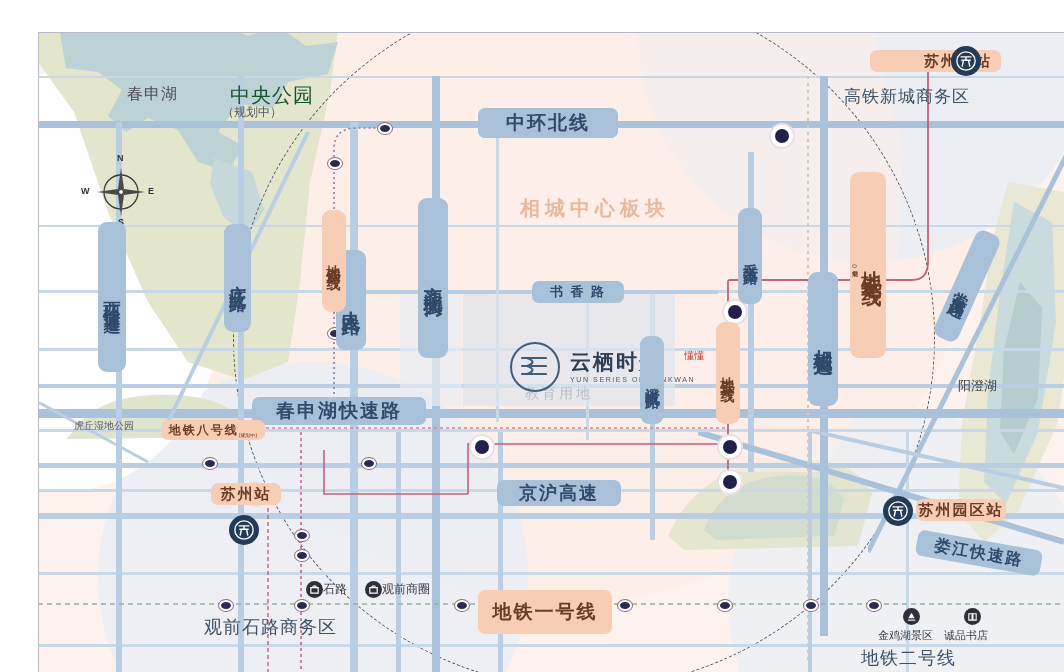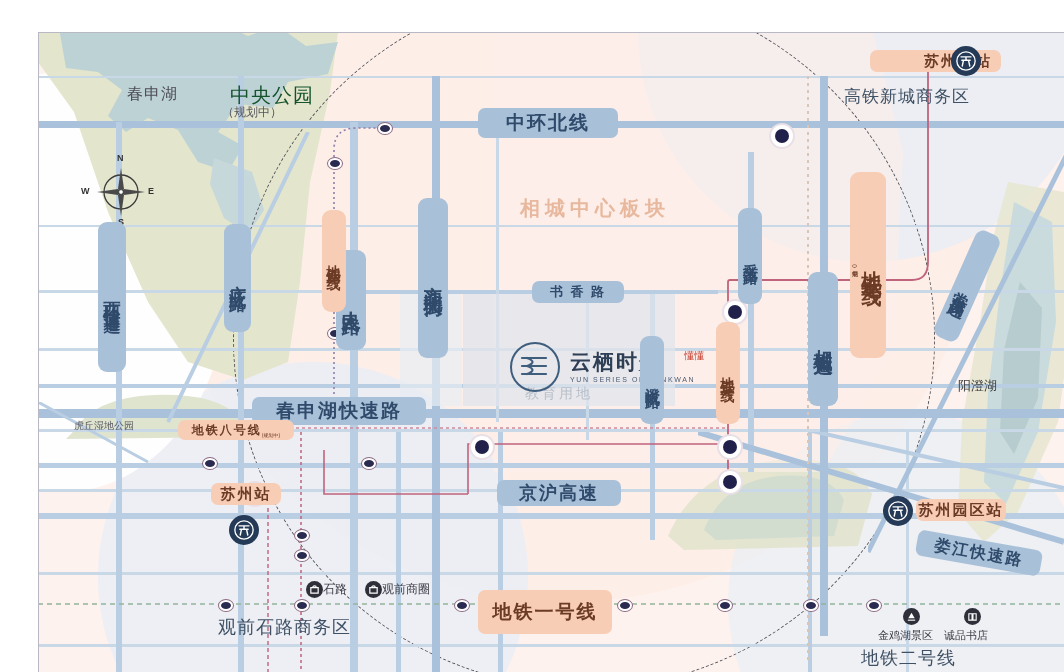--- a/index.html
+++ b/index.html
@@ -269,21 +269,21 @@
     </div>
 
     <span class="plain" style="left:89px;top:52px;font-size:16px;color:#4e4e56;letter-spacing:1px;">春申湖</span>
     <span class="plain" style="left:192px;top:50px;font-size:20px;color:#14532d;letter-spacing:1px;">中央公园</span>
     <span class="plain" style="left:184px;top:72px;font-size:12px;color:#55555d;">（规划中）</span>
     <span class="plain" style="left:920px;top:345px;font-size:13px;color:#404040;">阳澄湖</span>
     <span class="plain" style="left:36px;top:387px;font-size:10px;color:#5a5a62;">虎丘湿地公园</span>
 
     <span class="plain" style="left:806px;top:53px;font-size:17px;color:#3f5165;letter-spacing:1px;">高铁新城商务区</span>
     <span class="plain" style="left:482px;top:163px;font-size:20px;color:#e7b89d;letter-spacing:5px;font-weight:bold;">相城中心板块</span>
-    <span class="plain" style="left:180px;top:583px;font-size:18px;color:#3f5165;letter-spacing:1px;font-family:Liberation Serif, serif;">观前石路商务区</span>
+    <span class="plain" style="left:166px;top:583px;font-size:18px;color:#3f5165;letter-spacing:1px;font-family:Liberation Serif, serif;">观前石路商务区</span>
     <span class="plain" style="left:823px;top:614px;font-size:18px;color:#3f5165;letter-spacing:1px;">地铁二号线</span>
 
     <span class="plain" style="left:487px;top:353px;font-size:14px;color:#3f4b5c;letter-spacing:3px;">教育用地</span>
 
     <div class="lay" style="left:425px;top:262px;width:212px;height:112px;background:#dfe4ec;opacity:.75;"></div>
     <div class="lay" style="left:362px;top:262px;width:62px;height:112px;background:#e7ecf2;opacity:.7;"></div>
 
     <div id="logo">
       <div class="logocircle">
         <svg width="42" height="42" viewBox="0 0 42 42" style="position:absolute;left:1px;top:1px;">
@@ -316,21 +316,21 @@
     <div class="pill v" style="left:916px;top:196px;width:26px;height:116px;font-size:17px;transform:rotate(24deg);">常台高速</div>
 
     <div class="pillp v" style="left:284px;top:178px;width:24px;height:102px;font-size:14px;">地铁四号线</div>
     <div class="pillp v" style="left:678px;top:290px;width:24px;height:102px;font-size:14px;">地铁二号线</div>
 
     <div class="pillp v" style="left:812px;top:140px;width:36px;height:186px;font-size:20px;letter-spacing:4px;">
       <span>地铁七号线</span>
       <span style="font-size:6px;letter-spacing:0;font-weight:normal;margin-top:2px;">(规划中)</span>
     </div>
 
-    <div class="pillp" style="left:140px;top:388px;width:116px;height:20px;font-size:12px;">
+    <div class="pillp" style="left:123px;top:388px;width:104px;height:20px;font-size:12px;">
       <span>地铁八号线</span>
       <span style="font-size:5px;letter-spacing:0;font-weight:normal;align-self:flex-end;margin-bottom:2px;">(规划中)</span>
     </div>
 
     <div class="pillp" style="left:440px;top:558px;width:134px;height:44px;font-size:19px;">地铁一号线</div>
 
     <div class="pillp" style="left:832px;top:18px;width:86px;height:22px;font-size:15px;padding-left:45px;">苏州北站</div>
     <div class="rail" style="left:913px;top:14px;">
       <svg width="20" height="20" viewBox="0 0 24 24">
         <circle cx="12" cy="12" r="11" fill="none" stroke="#fff" stroke-width="1.6"></circle>

